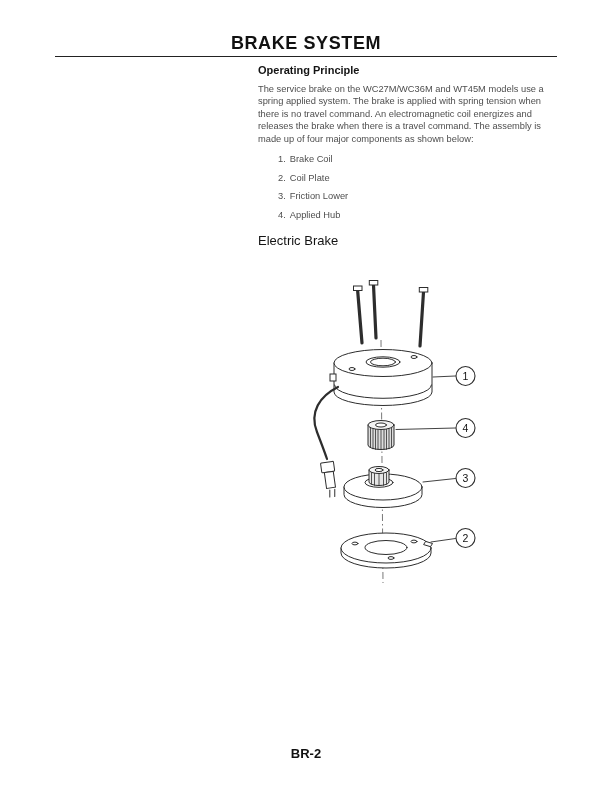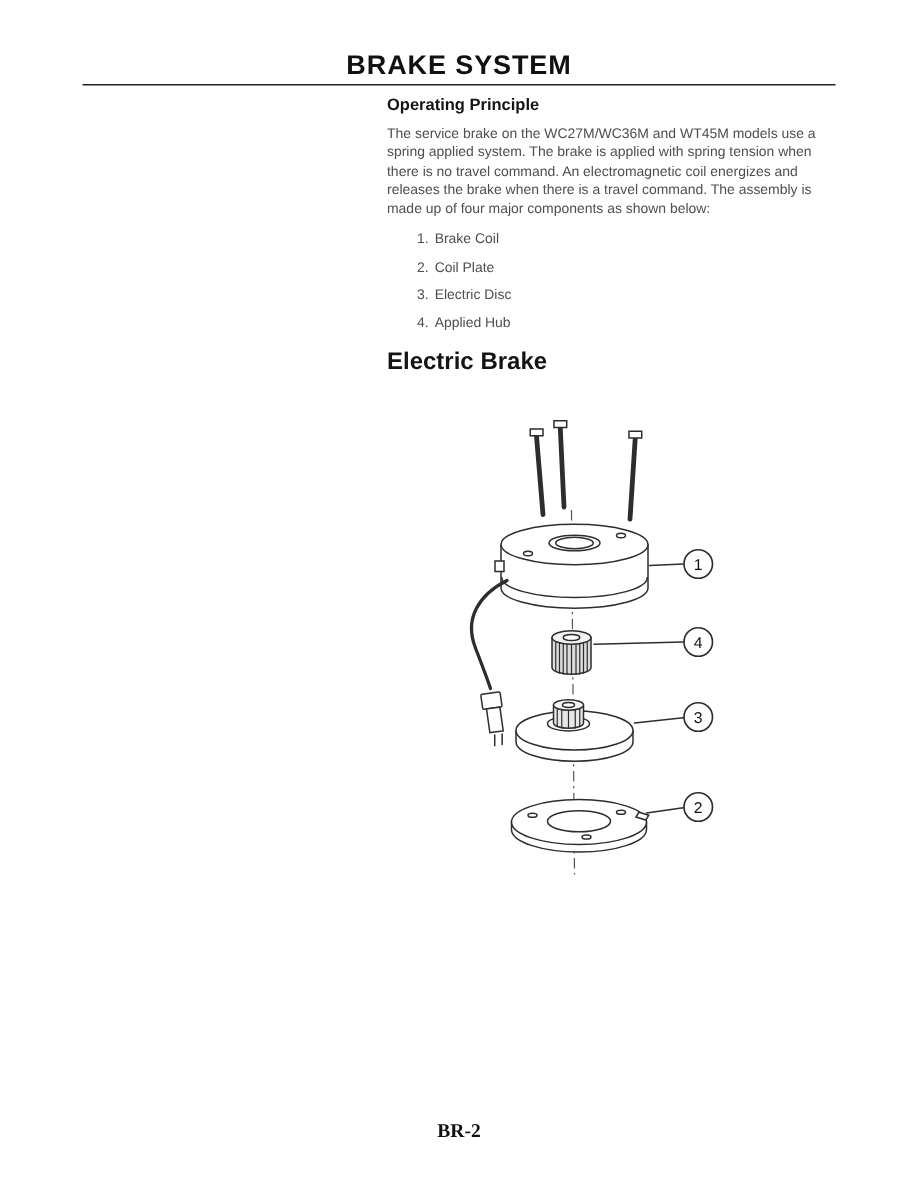--- a/index.html
+++ b/index.html
@@ -27,26 +27,26 @@
   }
   .body-text{
     font-size:9.3px;line-height:12.4px;color:#4e4e4e;margin:0 0 9px 0;width:300px;
   }
   .component-list{
     list-style:none;margin:0 0 12px 0;padding:0 0 0 20px;
     font-size:9.3px;color:#4e4e4e;
   }
   .component-list li{margin-bottom:7.5px;line-height:11px;display:flex;gap:4px;}
   .diagram-heading{
-    font-size:16px;font-weight:bold;color:#141414;margin:2px 0 0 0;
+    font-size:13px;font-weight:normal;color:#141414;margin:2px 0 0 0;
   }
   .diagram-figure{position:absolute;left:300px;top:276px;margin:0;width:190px;height:312px;}
   .footer-pageno{
     position:absolute;top:746px;left:0;width:612px;text-align:center;
-    font-size:13px;font-weight:bold;color:#111;font-family:Liberation Serif, serif;
+    font-size:13px;font-weight:bold;color:#111;
   }
   svg text{font-family:"Liberation Sans", sans-serif;}
 </style>
 </head>
 <body>
 
 <div class="page">
 
   <h1 class="header-title">BRAKE SYSTEM</h1>
   <hr class="header-rule">
@@ -59,21 +59,21 @@
       <li>
         <span>1.</span>
         <span>Brake Coil</span>
       </li>
       <li>
         <span>2.</span>
         <span>Coil Plate</span>
       </li>
       <li>
         <span>3.</span>
-        <span>Electric Disc</span>
+        <span>Friction Lower</span>
       </li>
       <li>
         <span>4.</span>
         <span>Applied Hub</span>
       </li>
     </ol>
 
     <h3 class="diagram-heading">Electric Brake</h3>
   </main>
 

